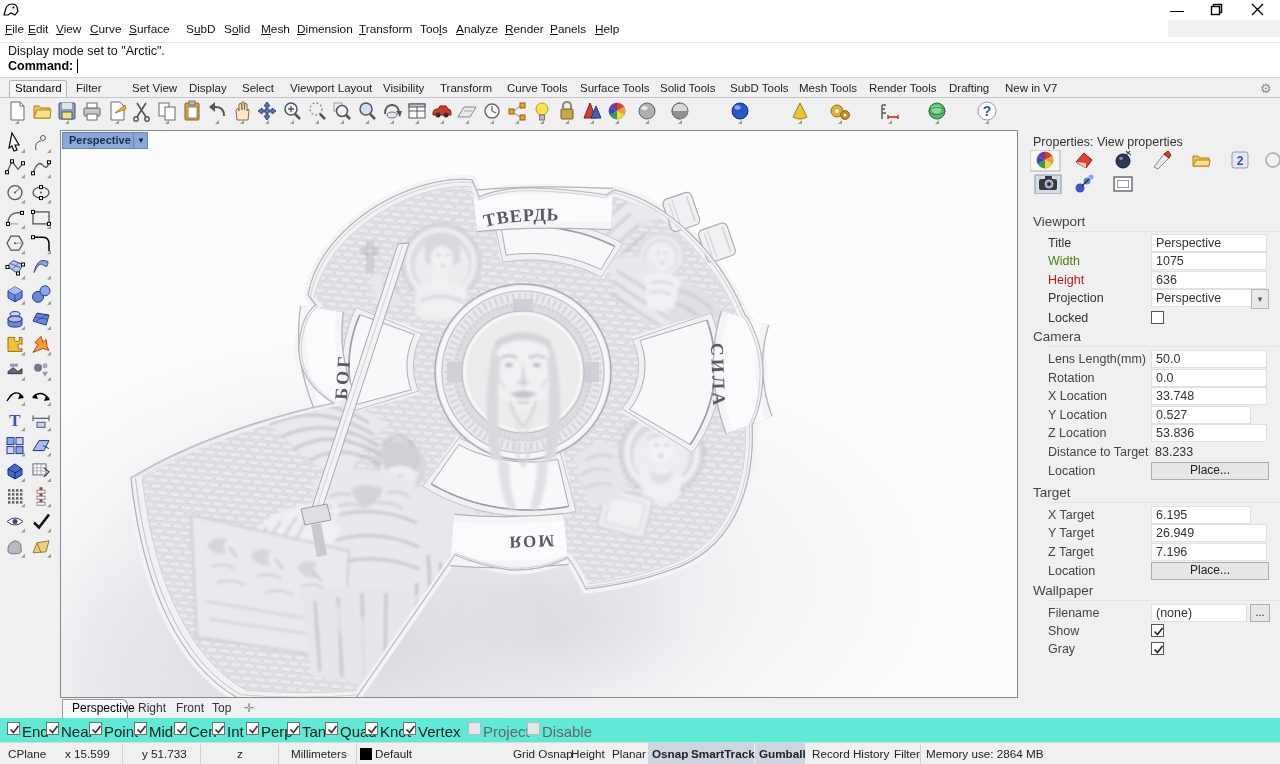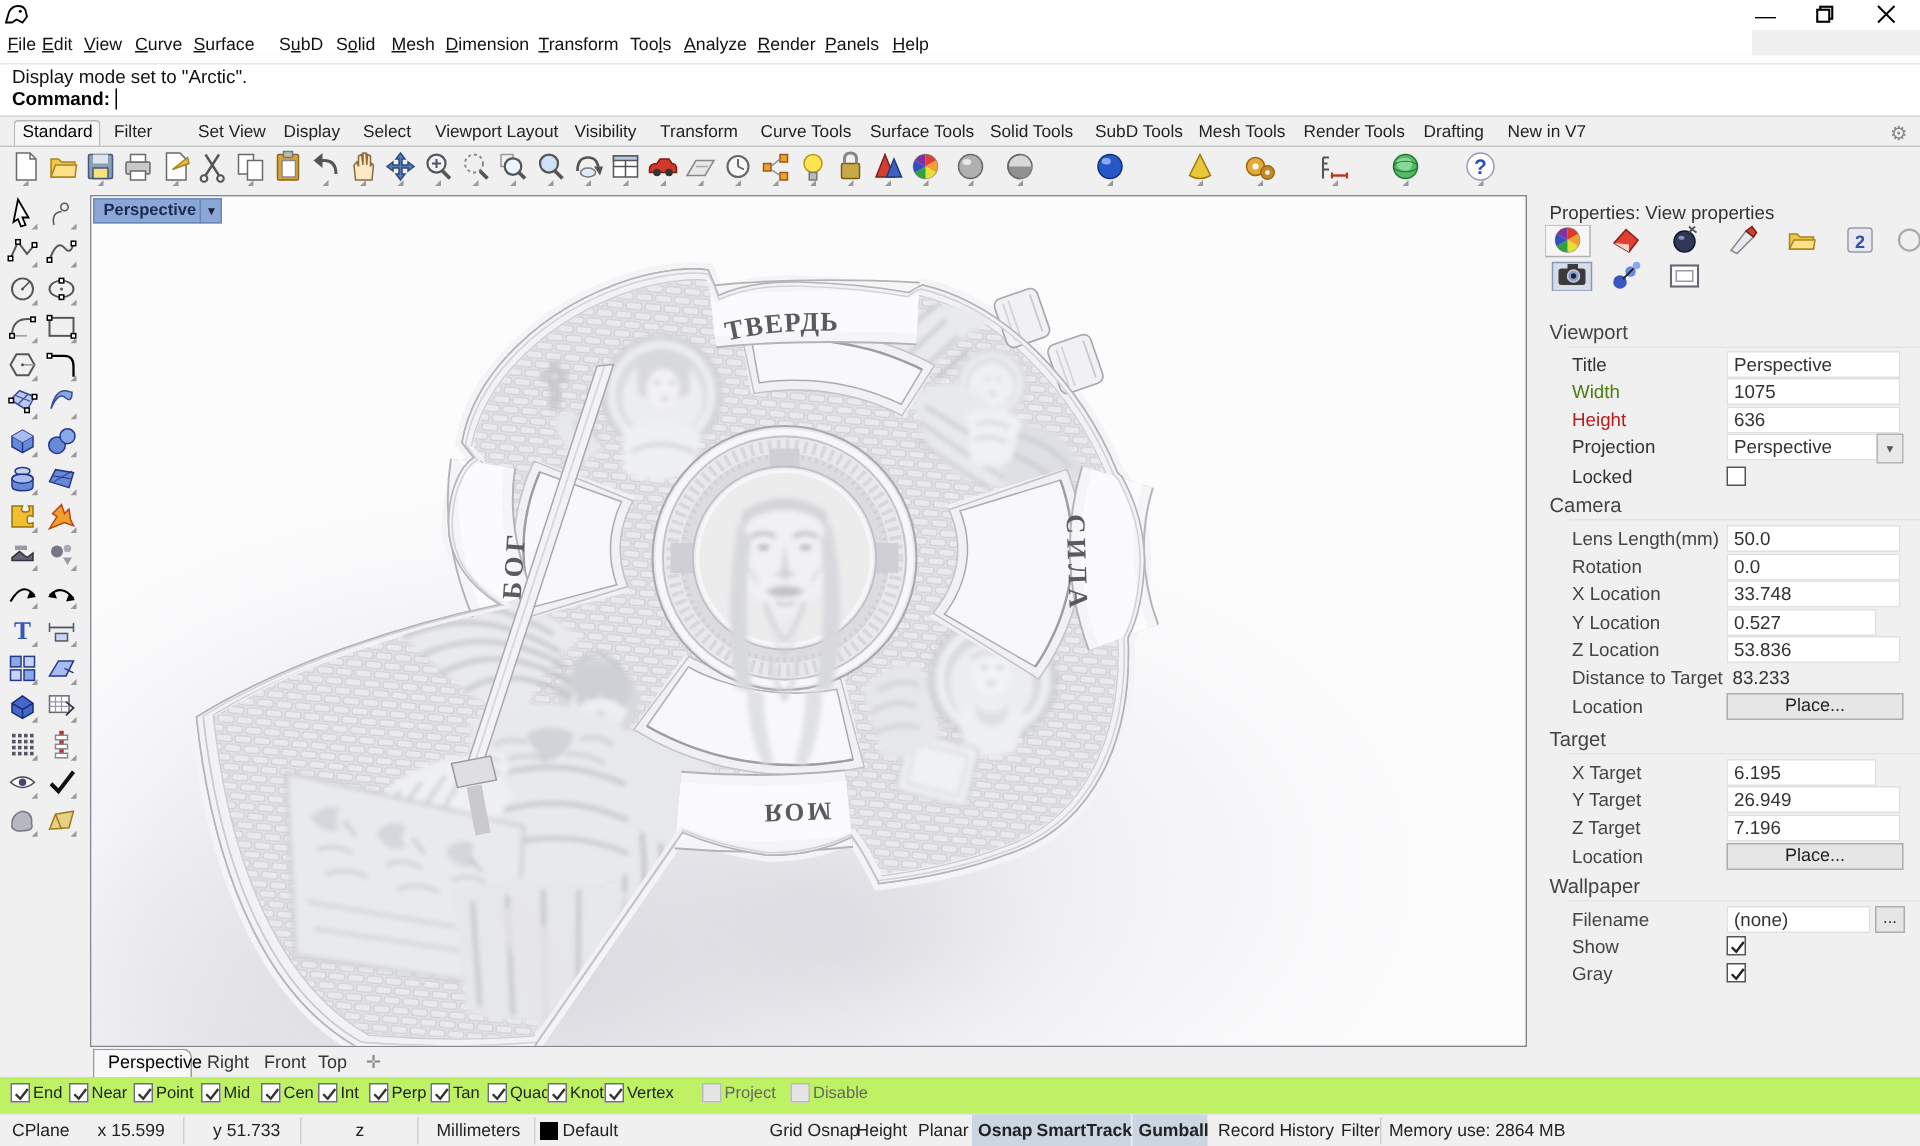--- a/index.html
+++ b/index.html
@@ -9,21 +9,21 @@
 #cmdarea{position:absolute;left:0;top:37px;width:1280px;height:41px;background:#ffffff;border-bottom:1px solid #d5d5d5;overflow:hidden}
 #tabrow{position:absolute;left:0;top:80px;width:1280px;height:18px;background:#f0f0f0;font-size:11.5px;color:#222}
 .tab{position:absolute;top:2px}
 #atab{position:absolute;left:9px;top:0px;width:58px;height:18px;background:#f6f6f6;border:1px solid #b5b5b5;border-bottom:none;border-radius:3px 3px 0 0}
 #toolbar{position:absolute;left:0;top:98px;width:1280px;height:30px;background:#f0f0f0}
 #sidebar{position:absolute;left:0;top:128px;width:58px;height:570px;background:#f0f0f0}
 #viewport{position:absolute;left:60px;top:130px;width:958px;height:568px;background:#fff;border:1px solid #828790}
 #vplabel{position:absolute;left:1px;top:1px;width:86px;height:17px;background:#8ba7d7;border:1px solid #6b87b7;font-size:11px;font-weight:bold;color:#1a2a50}
 #rpanel{position:absolute;left:1020px;top:128px;width:260px;height:570px;background:#f0f0f0;font-size:12.5px;color:#333}
 #vtabs{position:absolute;left:60px;top:698px;width:958px;height:20px;background:#f0f0f0;font-size:12px;color:#333}
-#osnaprow{position:absolute;left:0;top:718px;width:1280px;height:24px;background:#bef264;font-size:11px;color:#222}
+#osnaprow{position:absolute;left:0;top:718px;width:1280px;height:24px;background:#5eead4;font-size:15px;color:#222}
 #statusbar{position:absolute;left:0;top:742px;width:1280px;height:22px;background:#f0f0f0;border-top:1px solid #d9d9d9;font-size:11.7px;color:#222}
 .cb{position:absolute;top:4px;width:13px;height:13px;background:#fff;border:1px solid #707070}
 .cb svg{position:absolute;left:-1px;top:-1px}
 .cbg{position:absolute;top:4px;width:13px;height:13px;background:#e5e5e5;border:1px solid #bbb}
 .oslab{position:absolute;top:5px}
 .sep{position:absolute;top:2px;width:1px;height:18px;background:#d0d0d0}
 .st{position:absolute;top:4px}
 .prow{position:absolute;left:28px;font-size:12.5px;color:#444}
 .pval{position:absolute;left:131px;background:#fff;border:1px solid #e0e0e0;height:18px;font-size:12.5px;color:#333;padding:1px 0 0 4px}
 .phead{position:absolute;left:13px;font-size:13.5px;color:#444}

